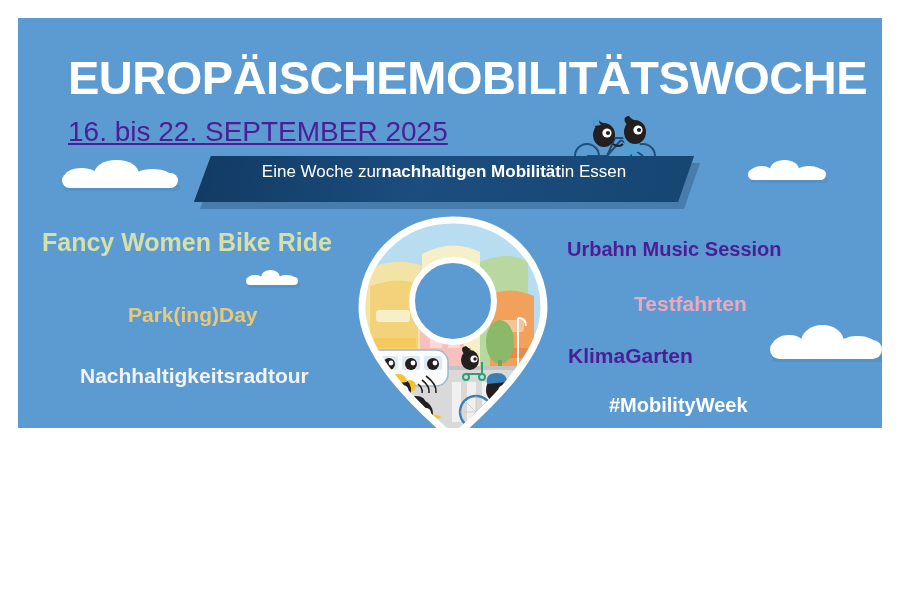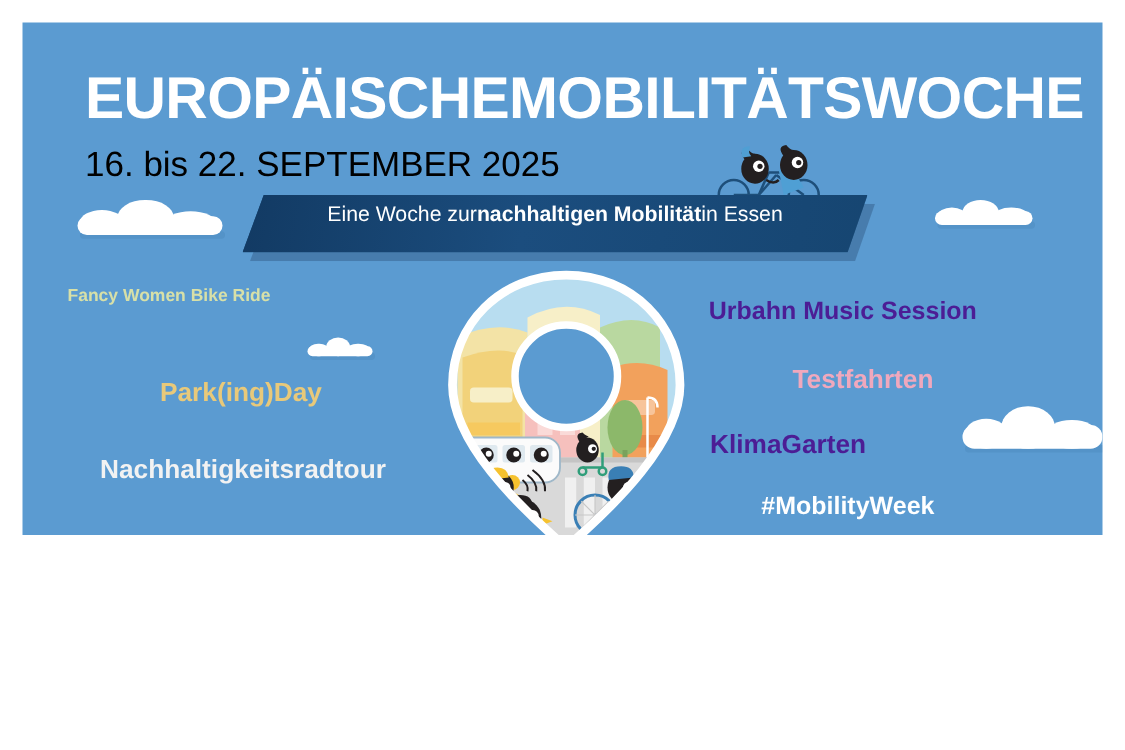--- a/index.html
+++ b/index.html
@@ -44,26 +44,27 @@
     letter-spacing: -0.5px;
     z-index: 6;
   }
   .headline .thin { font-weight: 700; }
   .headline .bold { font-weight: bold; }
 
   .dateline {
     position: absolute;
     left: 50px;
     top: 98px;
-    color: #000000;
+    color: #4c1d95;
     font-size: 28px;
     font-weight: 300;
     letter-spacing: 0px;
     white-space: nowrap;
     z-index: 6;
+    text-decoration: underline;
   }
 
   
   .ribbon-wrap {
     position: absolute;
     left: 176px;
     top: 138px;
     width: 500px;
     height: 50px;
     z-index: 7;
@@ -219,21 +220,21 @@
       <div class="ribbon-shadow"></div>
       <div class="ribbon"></div>
       <div class="ribbon-text">
         <span>Eine Woche zur </span>
           <b>nachhaltigen Mobilität</b>
           <span> in Essen</span>
       </div>
     </div>
 
     <div id="events-layer">
-        <div class="evt" style="left: 36px; top: 210px; color: rgb(215, 224, 168); font-size: 14px;">Fancy Women Bike Ride</div>
+        <div class="evt" style="left: 24px; top: 210px; color: rgb(215, 224, 168); font-size: 25px;">Fancy Women Bike Ride</div>
         <div class="evt" style="left: 110px; top: 285px; color: rgb(232, 201, 122); font-size: 21px;">Park(ing)Day</div>
         <div class="evt" style="left: 62px; top: 346px; color: rgb(242, 242, 242); font-size: 21px;">Nachhaltigkeitsradtour</div>
         <div class="evt" style="left: 549px; top: 220px; color: #4c1d95; font-size: 20px;">Urbahn Music Session</div>
         <div class="evt" style="left: 616px; top: 274px; color: rgb(240, 168, 189); font-size: 21px;">Testfahrten</div>
         <div class="evt" style="left: 550px; top: 326px; color: #4c1d95; font-size: 21px;">KlimaGarten</div>
         <div class="evt" style="left: 591px; top: 376px; color: rgb(255, 255, 255); font-size: 20px;">#MobilityWeek</div>
       </div>
 
     <div class="pin">
       <svg viewBox="0 0 210 230" width="210" height="230">

